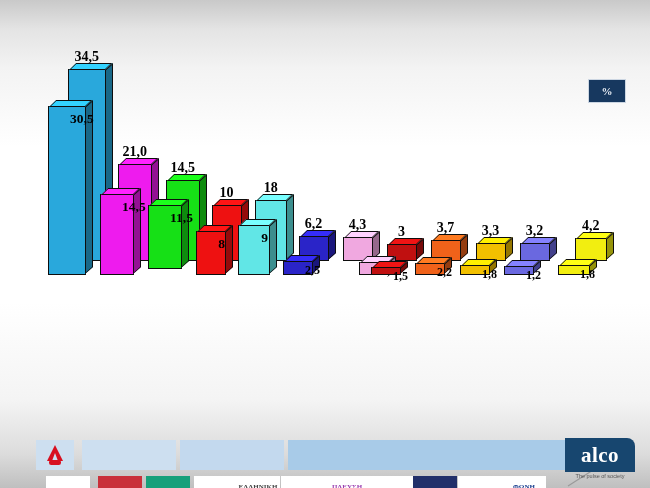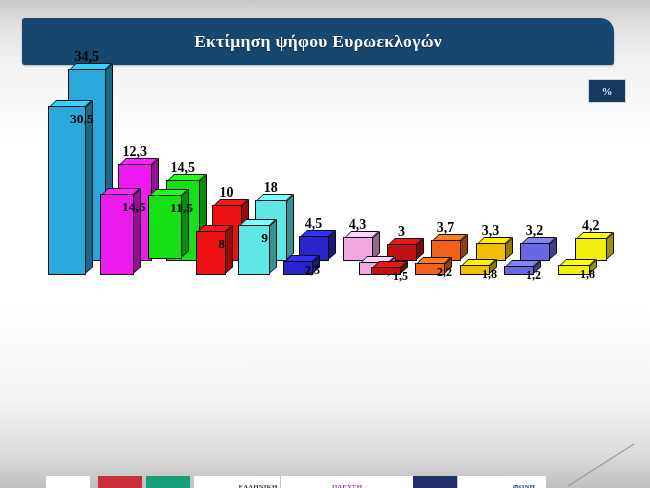--- a/index.html
+++ b/index.html
@@ -102,23 +102,20 @@
   .anews{
     position:absolute;left:36px;top:8px;width:38px;height:30px;
     background:#cddff0;display:flex;align-items:center;justify-content:center;
   }
 </style>
 </head>
 <body>
 
 <div class="slide">
 
-  <div class="title-bar">
-    <span class="title-text">Εκτίμηση ψήφου Ευρωεκλογών</span>
-  </div>
 
   <div class="pct-badge">%</div>
 
   <div class="plot">
     <div id="bars">
         <div class="group" style="left: 48px; bottom: 85px; width: 60px; height: 1px;">
           <div class="bar" style="left: 19.76px; bottom: 14px; width: 38px; height: 191.667px; background: rgb(41, 168, 220);">
             <span class="top" style="background:#33d2ff"></span>
             <span class="side" style="background:#196888"></span>
           </div>
@@ -127,34 +124,34 @@
             <span class="top" style="background:#33d2ff"></span>
             <span class="side" style="background:#196888"></span>
             <span class="inlabel">30,5</span>
           </div>
         </div>
         <div class="group" style="left: 100px; bottom: 85px; width: 56px; height: 1px;">
           <div class="bar" style="left: 17.68px; bottom: 14px; width: 34px; height: 97.2222px; background: rgb(238, 27, 238);">
             <span class="top" style="background:#ff22ff"></span>
             <span class="side" style="background:#941194"></span>
           </div>
-          <div class="toplabel" style="left: 11.68px; bottom: 115.222px; width: 46px;">12,3</div>
+          <div class="toplabel" style="left: 11.68px; bottom: 115.222px; width: 46px;">21,0</div>
           <div class="bar" style="left: 0px; bottom: 0px; width: 34px; height: 80.5556px; background: rgb(238, 27, 238); z-index: 5;">
             <span class="top" style="background:#ff22ff"></span>
             <span class="side" style="background:#941194"></span>
             <span class="inlabel">14,5</span>
           </div>
         </div>
         <div class="group" style="left: 148px; bottom: 85px; width: 56px; height: 1px;">
           <div class="bar" style="left: 17.68px; bottom: 14px; width: 34px; height: 80.5556px; background: rgb(22, 224, 22);">
             <span class="top" style="background:#1cff1c"></span>
             <span class="side" style="background:#0e8b0e"></span>
           </div>
           <div class="toplabel" style="left: 11.68px; bottom: 98.5556px; width: 46px;">14,5</div>
-          <div class="bar" style="left: 0px; bottom: 16px; width: 34px; height: 63.8889px; background: rgb(22, 224, 22); z-index: 5;">
+          <div class="bar" style="left: 0px; bottom: 6px; width: 34px; height: 63.8889px; background: rgb(22, 224, 22); z-index: 5;">
             <span class="top" style="background:#1cff1c"></span>
             <span class="side" style="background:#0e8b0e"></span>
             <span class="inlabel">11,5</span>
           </div>
         </div>
         <div class="group" style="left: 196px; bottom: 85px; width: 52px; height: 1px;">
           <div class="bar" style="left: 15.6px; bottom: 14px; width: 30px; height: 55.5556px; background: rgb(238, 17, 17);">
             <span class="top" style="background:#ff1515"></span>
             <span class="side" style="background:#940b0b"></span>
           </div>
@@ -175,21 +172,21 @@
             <span class="top" style="background:#79ffff"></span>
             <span class="side" style="background:#3c8f8f"></span>
             <span class="inlabel">9</span>
           </div>
         </div>
         <div class="group" style="left: 283px; bottom: 85px; width: 52px; height: 1px;">
           <div class="bar short" style="left: 15.6px; bottom: 14px; width: 30px; height: 25px; background: rgb(42, 36, 200);">
             <span class="top" style="background:#352dfa"></span>
             <span class="side" style="background:#1a167c"></span>
           </div>
-          <div class="toplabel" style="left: 9.6px; bottom: 43px; width: 42px;">4,5</div>
+          <div class="toplabel" style="left: 9.6px; bottom: 43px; width: 42px;">6,2</div>
           <div class="bar short" style="left: 0px; bottom: 0px; width: 30px; height: 13.8889px; background: rgb(42, 36, 200); z-index: 5;">
             <span class="top" style="background:#352dfa"></span>
             <span class="side" style="background:#1a167c"></span>
             <span class="inlabel">2,5</span>
           </div>
         </div>
         <div class="group" style="left: 327px; bottom: 85px; width: 52px; height: 1px;">
           <div class="bar short" style="left: 15.6px; bottom: 14px; width: 30px; height: 23.8889px; background: rgb(240, 168, 224);">
             <span class="top" style="background:#ffd2ff"></span>
             <span class="side" style="background:#95688b"></span>
@@ -295,14 +292,29 @@
         </div>
         <div class="logo" style="left: 458px; background: rgb(255, 255, 255);">
           <span class="logo-txt" style="color: rgb(27, 63, 143);">ΔΗΜΟΚΡΑΤΕΣ</span>
         </div>
         <div class="logo" style="left: 502px; background: rgb(255, 255, 255);">
           <span class="logo-txt" style="color: rgb(27, 63, 143);">ΦΩΝΗ ΛΟΓΙΚΗΣ</span>
         </div>
       </div>
   </div>
 
+  <div class="footer">
+    <div class="fbox" style="left:82px;width:94px;"></div>
+    <div class="fbox b2" style="left:180px;width:104px;"></div>
+    <div class="fbox b3" style="left:288px;width:283px;"></div>
+    <div class="anews">
+      <svg width="20" height="22" viewBox="0 0 20 22">
+        <path d="M10 1 L18 17 L13 17 L10 9 L7 17 L2 17 Z" fill="#d81020"></path>
+        <rect x="4" y="16" width="12" height="5" rx="2.2" fill="#d81020"></rect>
+      </svg>
+    </div>
+    <div class="alco">
+      <span class="alco-txt">alco</span>
+    </div>
+    <div class="alco-tag">The pulse of society</div>
+  </div>
 
 </div>
 
 </body></html>

